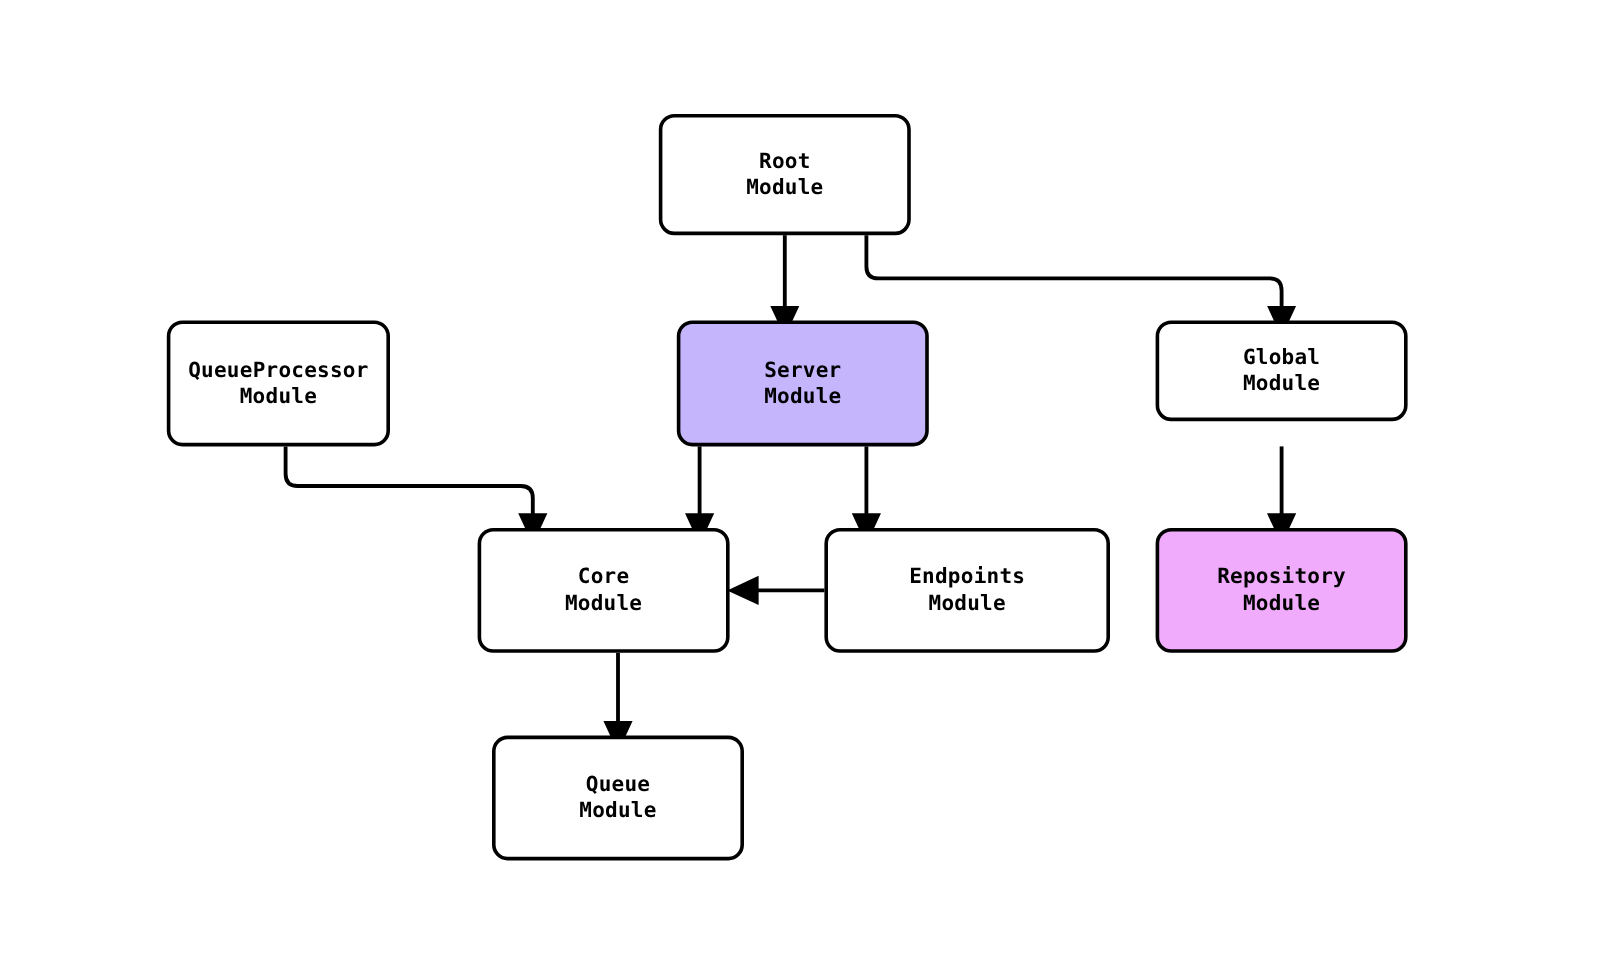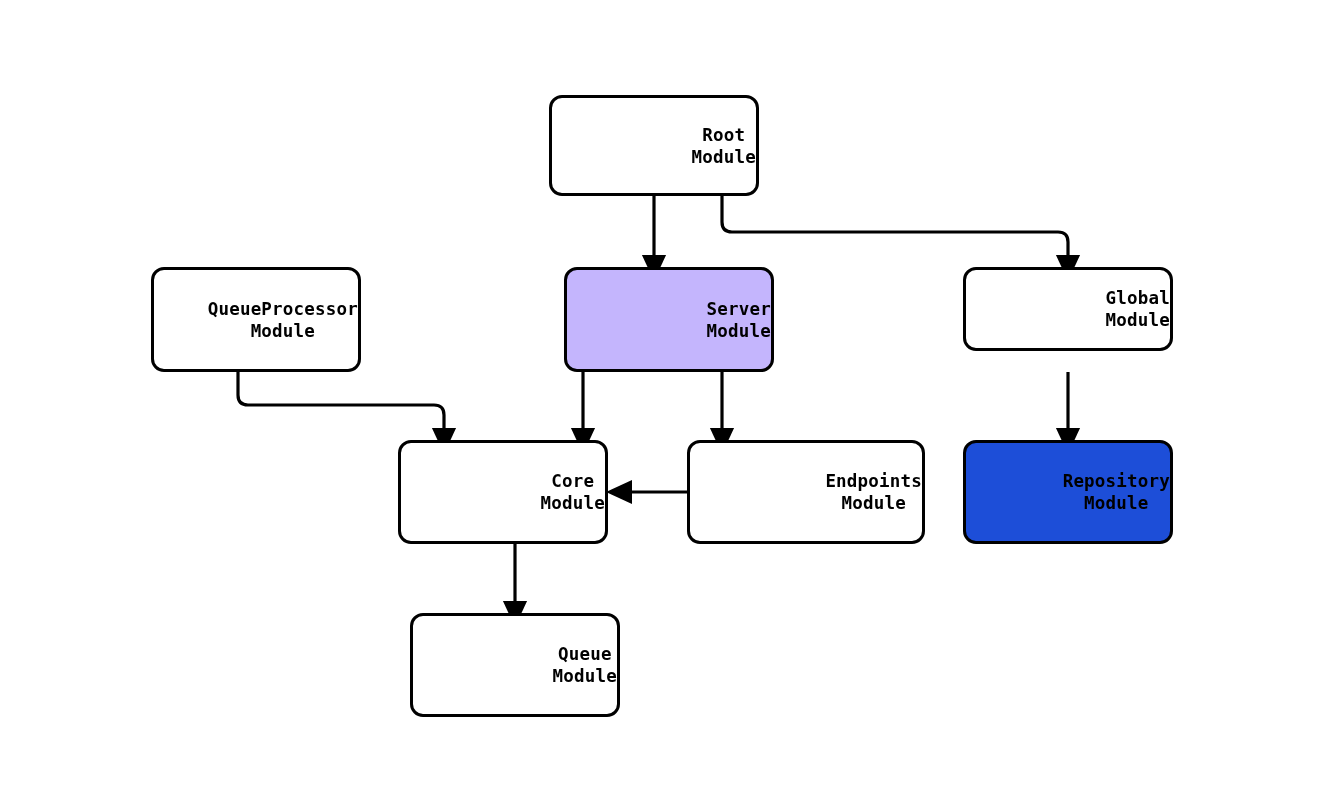--- a/index.html
+++ b/index.html
@@ -35,21 +35,21 @@
     height: 809px;
   }
   .node {
     position: absolute;
     box-sizing: border-box;
     border: 3.5px solid #000000;
     border-radius: 13px;
     background: #ffffff;
     display: flex;
     align-items: center;
-    justify-content: flex-end;
+    justify-content: center;
   }
   .node-label {
     font-family: "DejaVu Sans Mono", "Liberation Mono", monospace;
     font-size: 17.5px;
     line-height: 22px;
     font-weight: 700;
     color: #000000;
     text-align: center;
     white-space: pre;
     letter-spacing: 0.2px;
@@ -77,41 +77,41 @@
       <path marker-end="url(#arrowhead)" d="M 687 492 L 629 492"></path>
       <path marker-end="url(#arrowhead)" d="M 515 544 L 515 604"></path>
     </g>
   </svg>
 
   <div id="node-layer">
     <div class="node" style="left: 549px; top: 95px; width: 210px; height: 101px; border-color: rgb(0, 0, 0); background: rgb(255, 255, 255);">
       <span class="node-label">Root
 Module</span>
     </div>
-    <div class="node" style="left: 151px; top: 267px; width: 210px; height: 105px; border-color: rgb(0, 0, 0); background: rgb(255, 255, 255);">
+    <div class="node" style="left: 139px; top: 267px; width: 186px; height: 105px; border-color: rgb(0, 0, 0); background: rgb(255, 255, 255);">
       <span class="node-label">QueueProcessor
 Module</span>
     </div>
     <div class="node" style="left: 549px; top: 267px; width: 210px; height: 105px; border-color: rgb(0, 0, 0); background: #c4b5fd; margin-left: 15px;">
       <span class="node-label">Server
 Module</span>
     </div>
     <div class="node" style="left: 963px; top: 267px; width: 210px; height: 84px; border-color: rgb(0, 0, 0); background: rgb(255, 255, 255);">
       <span class="node-label">Global
 Module</span>
     </div>
     <div class="node" style="left: 398px; top: 440px; width: 210px; height: 104px; border-color: rgb(0, 0, 0); background: rgb(255, 255, 255);">
       <span class="node-label">Core
 Module</span>
     </div>
     <div class="node" style="left: 687px; top: 440px; width: 238px; height: 104px; border-color: rgb(0, 0, 0); background: rgb(255, 255, 255);">
       <span class="node-label">Endpoints
 Module</span>
     </div>
-    <div class="node" style="left: 963px; top: 440px; width: 210px; height: 104px; border-color: rgb(0, 0, 0); background: #1d4ed8;">
+    <div class="node" style="left: 963px; top: 440px; width: 210px; height: 104px; border-color: rgb(0, 0, 0); background: #f0abfc;">
       <span class="node-label">Repository
 Module</span>
     </div>
     <div class="node" style="left: 410px; top: 613px; width: 210px; height: 104px; border-color: rgb(0, 0, 0); background: rgb(255, 255, 255);">
       <span class="node-label">Queue
 Module</span>
     </div>
   </div>
 
 </div>

